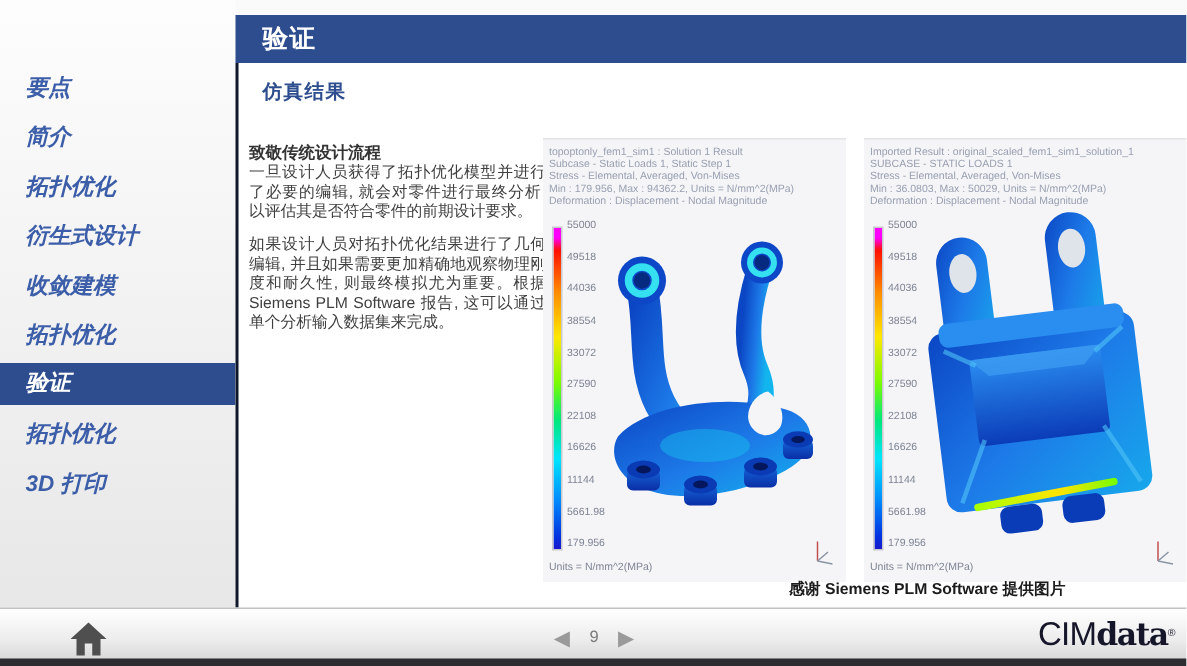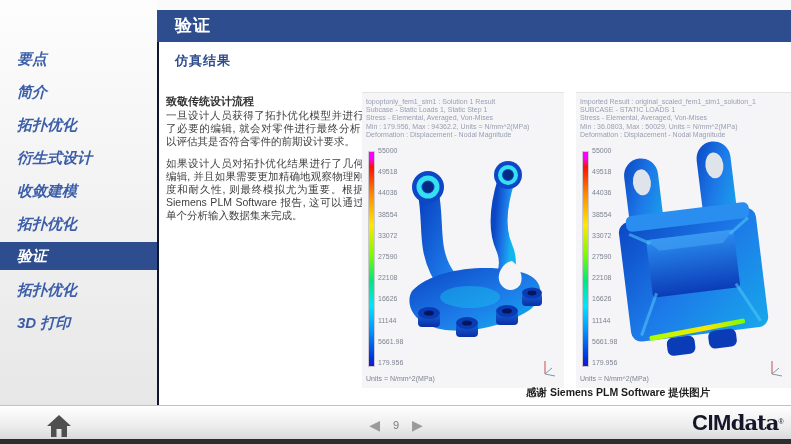--- a/index.html
+++ b/index.html
@@ -62,21 +62,21 @@
     border-top:1px solid #c2c2c2; }
   #footer-dark-strip { position:absolute; left:0; bottom:0; width:791px; height:5px;
     background:#2d2d31; }
   #home-button { position:absolute; left:46px; top:8px; width:26px; height:24px;
     cursor:pointer; }
   #pager { position:absolute; left:346px; top:9px; width:100px; height:20px;
     display:flex; align-items:center; justify-content:center; gap:13px; }
   .pager-arrow { font-size:14px; color:#9a9a9a; cursor:pointer; line-height:20px; }
   #page-number { font-size:11px; color:#7a7a7a; }
   #logo { position:absolute; left:692px; top:4px; color:#16162a; cursor:default; }
-  #logo .cim { font-size:22px; font-weight:bold; letter-spacing:-0.5px; }
+  #logo .cim { font-size:22px; font-weight:normal; letter-spacing:-0.5px; }
   #logo .data { font-family:"DejaVu Serif", serif; font-size:21px; font-weight:bold;
     letter-spacing:-1px; }
   #logo .reg { font-size:7px; vertical-align:super; }
 </style>
 </head>
 <body>
 
 <div id="page">
 
   <div id="sidebar">

